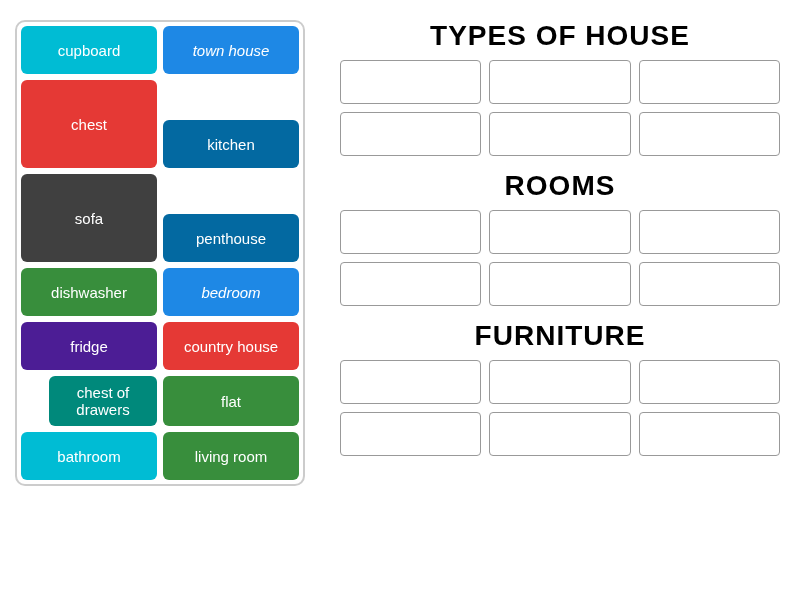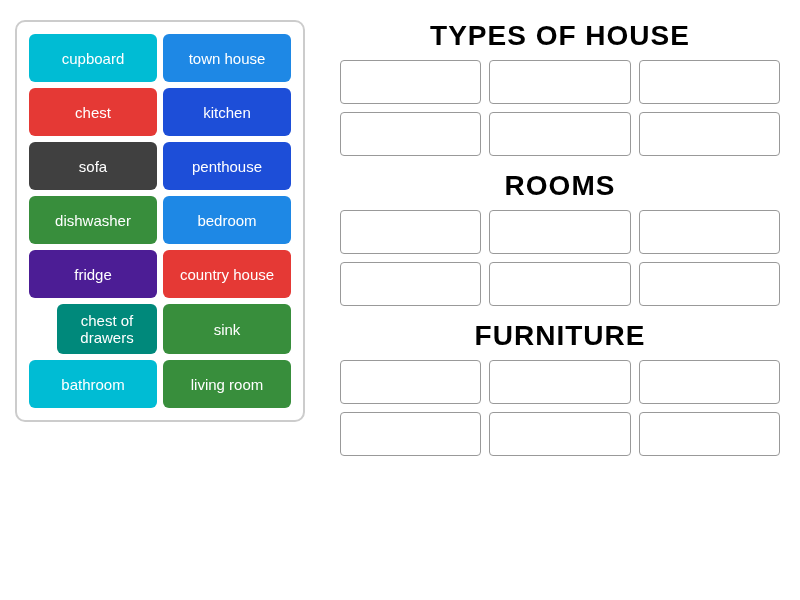--- a/index.html
+++ b/index.html
@@ -18,21 +18,21 @@
       width: 320px;
       padding: 20px 15px;
       display: flex;
       align-items: flex-start;
       justify-content: center;
     }
 
     .word-grid {
       border: 2px solid #ccc;
       border-radius: 10px;
-      padding: 12px;
+      padding: 4px;
       display: grid;
       grid-template-columns: 1fr 1fr;
       gap: 6px;
       width: 344px;
     }
 
     .word-tile {
       border-radius: 6px;
       display: flex;
       align-items: center;
@@ -45,22 +45,22 @@
       min-height: 48px;
       cursor: grab;
     }
 
     .cyan    { background: #00bcd4; }
     .red     { background: #e53935; }
     .orange  { background: #404040; }
     .green   { background: #388e3c; }
     .purple  { background: #4c1d95; }
     .teal    { background: #00897b; margin-left: 28px; }
-    .blue    { background: #1e88e5; }
-    .magenta { background: #1d4ed8; }
+    .blue    { background: #1e88e5; font-style: italic; }
+    .magenta { background: #0369a1; margin-top: 40px; }
 
     
     .right-panel {
       flex: 1;
       padding: 10px 20px;
       display: flex;
       flex-direction: column;
       gap: 0;
     }
 
@@ -99,21 +99,21 @@
       <div class="word-tile blue">town house</div>
       <div class="word-tile red">chest</div>
       <div class="word-tile magenta">kitchen</div>
       <div class="word-tile orange">sofa</div>
       <div class="word-tile magenta">penthouse</div>
       <div class="word-tile green">dishwasher</div>
       <div class="word-tile blue">bedroom</div>
       <div class="word-tile purple">fridge</div>
       <div class="word-tile red">country house</div>
       <div class="word-tile teal">chest of drawers</div>
-      <div class="word-tile green">sink</div>
+      <div class="word-tile green">flat</div>
       <div class="word-tile cyan">bathroom</div>
       <div class="word-tile green">living room</div>
     </div>
 </div>
 
 <div class="right-panel">
 <div class="section-title">TYPES OF HOUSE</div>
     <div class="drop-grid">
       <div class="drop-cell"></div>
       <div class="drop-cell"></div>

